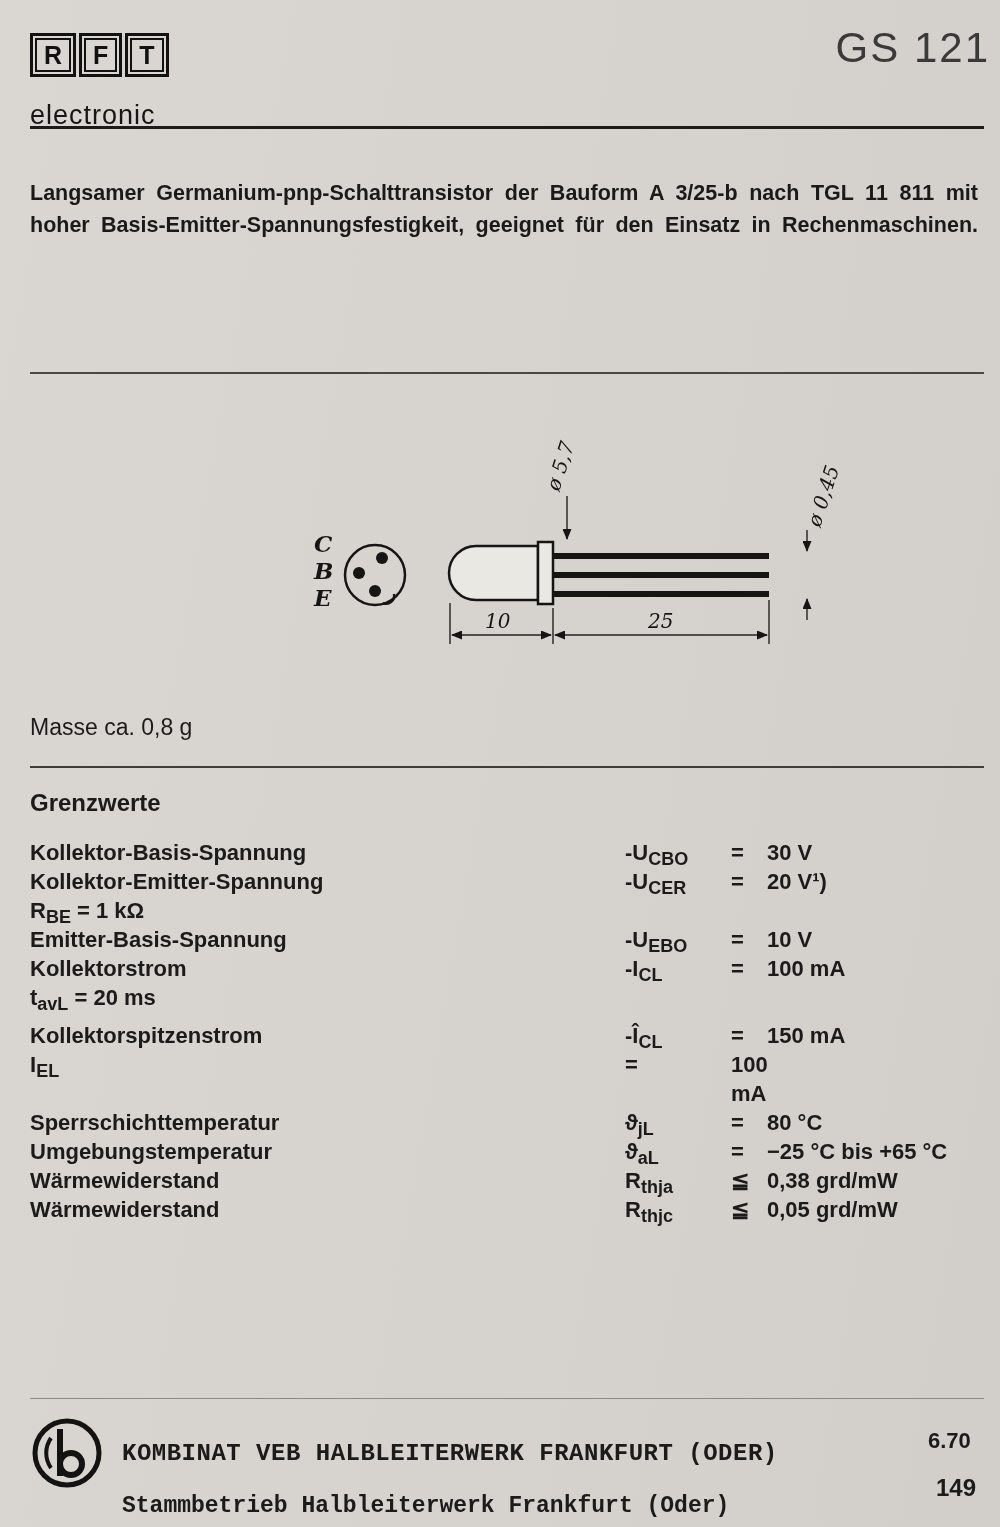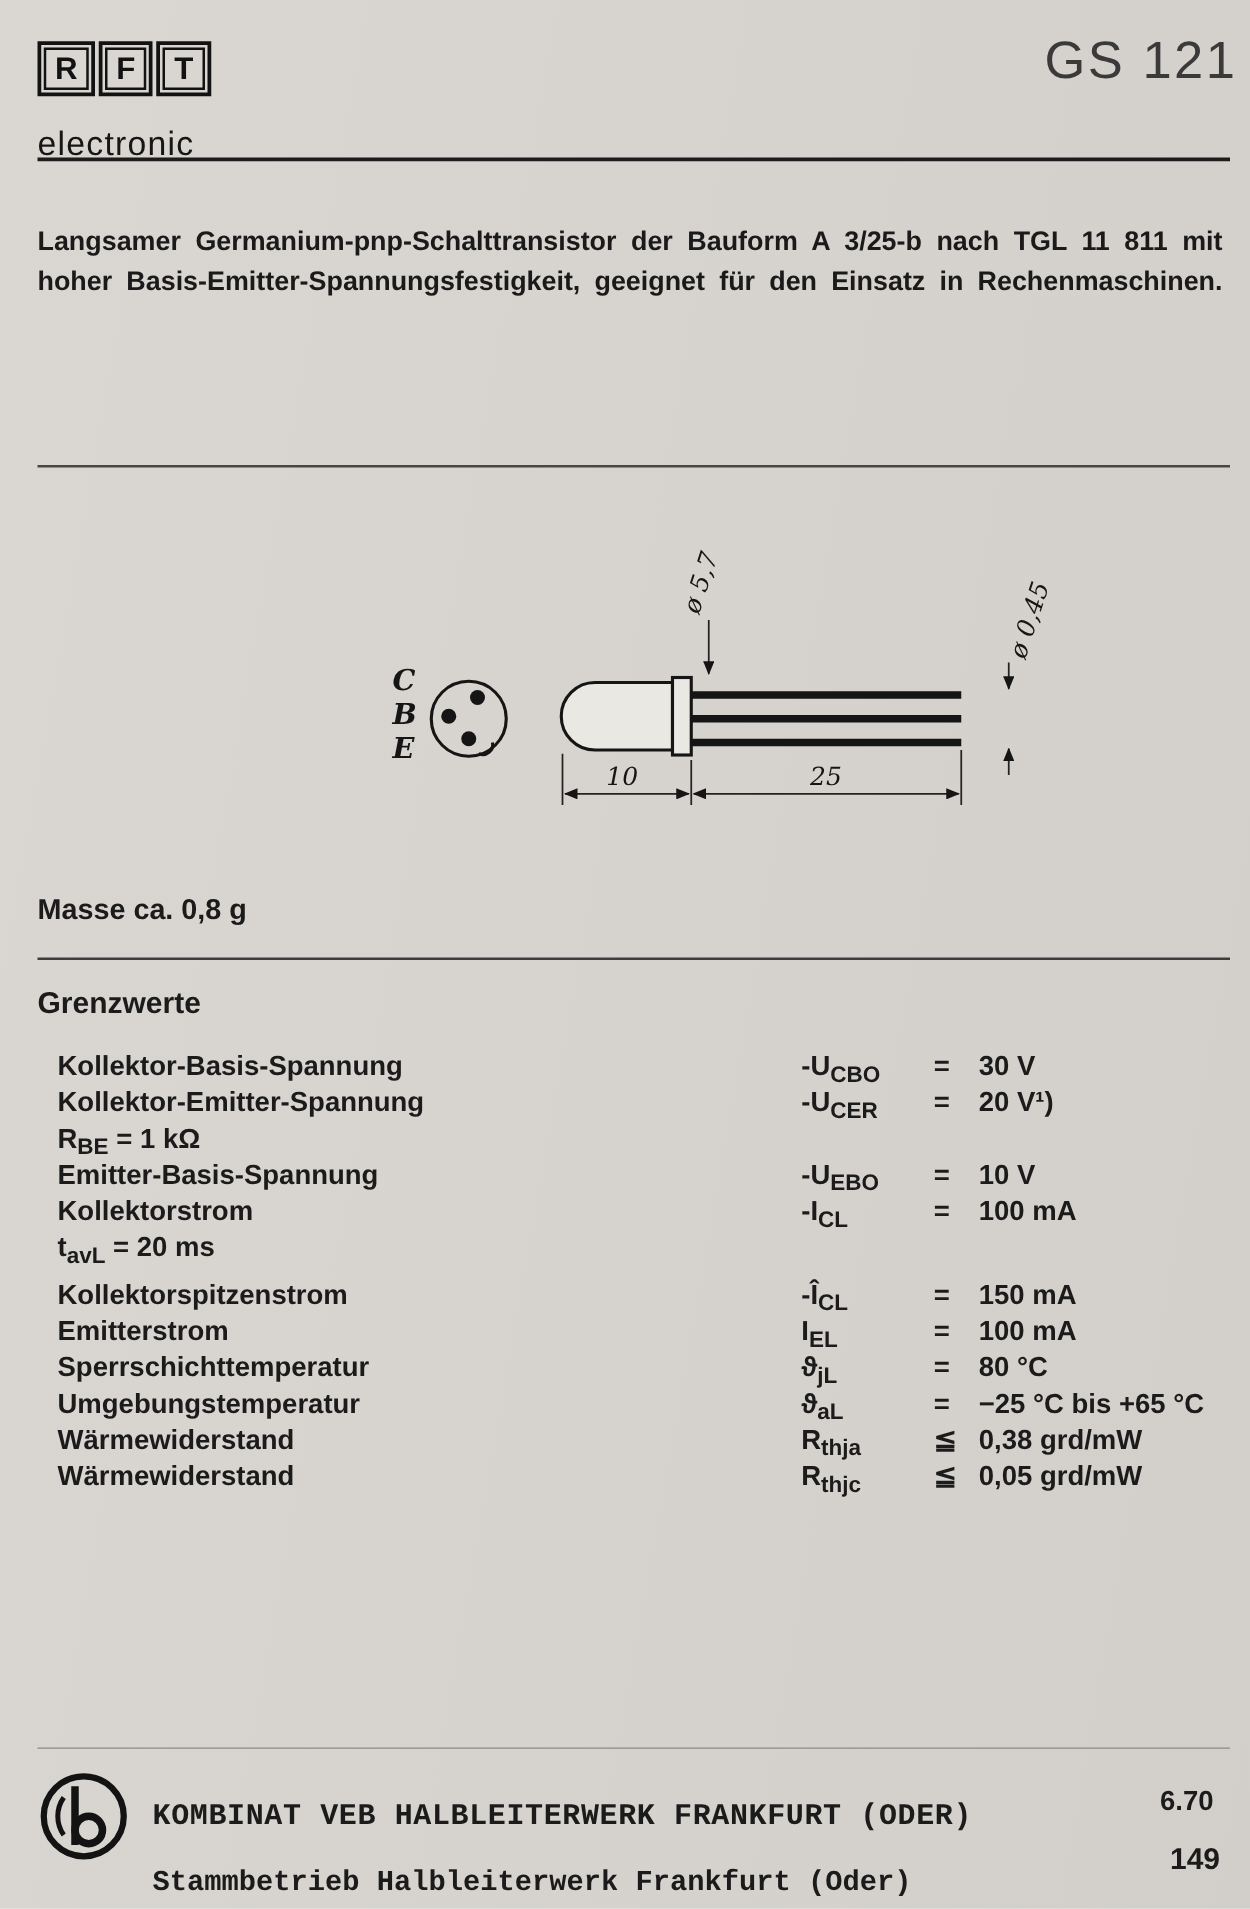--- a/index.html
+++ b/index.html
@@ -35,28 +35,27 @@
     text-align:justify; text-align-last:justify; word-spacing:3px; color:#1a1a1a;
   }
   
   .drawing { position:absolute; left:30px; top:438px; }
   .drawing .outline { fill:none; stroke:#151515; stroke-width:2.5; }
   .drawing .fillbody { fill:#eae8e3; stroke:#151515; stroke-width:2.5; }
   .drawing .dim { stroke:#222; stroke-width:1.4; fill:none; }
   .drawing .dimtext { font:italic 20px "DejaVu Serif", serif; fill:#151515; }
   .drawing .pin { font:italic 700 23px "DejaVu Serif", serif; fill:#151515; }
   
-  .mass { position:absolute; left:30px; top:714px; font-size:23px; font-weight:700; }
+  .mass { position:absolute; left:30px; top:714px; font-size:23px; font-weight:400; }
   .limits-title { position:absolute; left:30px; top:789px; font-size:24px; font-weight:700; }
   .limits { position:absolute; left:30px; top:838px; width:950px; }
   .trow {
     display:grid; grid-template-columns:595px 106px 36px 1fr;
     font-size:22px; line-height:29px; font-weight:700; color:#1b1b1b;
     align-items:start;
-    margin-left:16px;
   }
   .trow sub { font-size:18px; font-weight:700; line-height:0; }
   .gap-above { margin-top:9px; }
   .cond { font-weight:700; }
   
   .hfo-logo { position:absolute; left:30px; top:1416px; }
   .footer-text { position:absolute; left:122px; top:1440px;font-family:Liberation Mono, monospace; }
   .footer-line1 { font-size:24px; font-weight:700; letter-spacing:0.5px; }
   .footer-line2 { font-size:23px; font-weight:700; margin-top:26px; }
   .date-code { position:absolute; left:928px; top:1428px; font-size:22px; font-weight:700; }
@@ -172,21 +171,20 @@
     </div>
 
     <div class="trow gap-above">
       <div>Kollektorspitzenstrom</div>
       <div><span>-Î</span><sub>CL</sub></div>
       <div>=</div>
       <div>150 mA</div>
     </div>
 
     <div class="trow">
-      <div>Emitterstrom</div>
       <div><span>I</span><sub>EL</sub></div>
       <div>=</div>
       <div>100 mA</div>
     </div>
 
     <div class="trow">
       <div>Sperrschichttemperatur</div>
       <div><span>ϑ</span><sub>jL</sub></div>
       <div>=</div>
       <div>80 °C</div>

